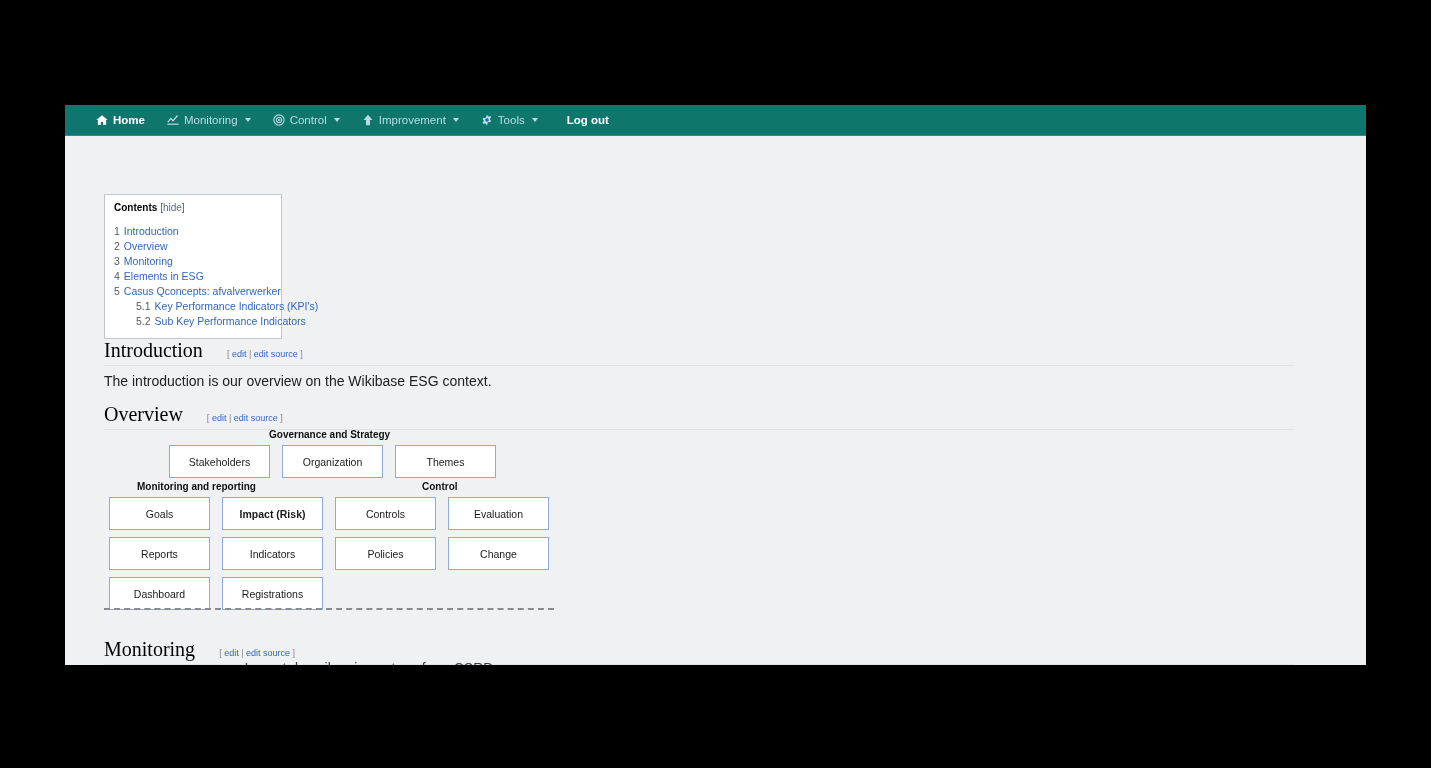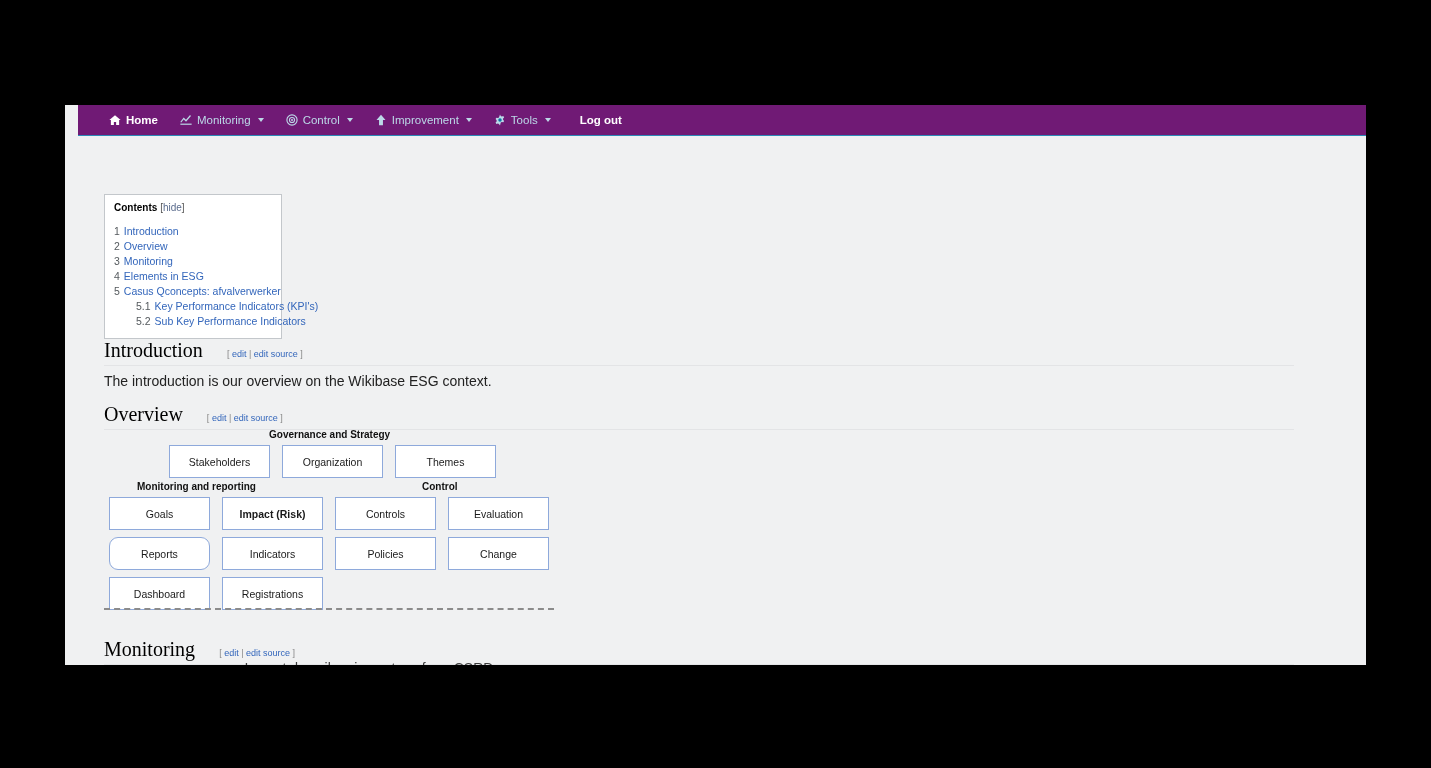--- a/index.html
+++ b/index.html
@@ -196,21 +196,21 @@
     color: #9a9a9a;
     font-size: 9px;
     line-height: 20px;
   }
 </style>
 </head>
 <body>
 
 <div id="page" style="background: rgb(240, 241, 242);">
 
-  <div id="navbar" style="background: #701a75; margin-left: 13px;">
+  <div id="navbar" style="background: #0f766e;">
 
     <div class="nav-item active-home">
       <span class="nav-icon">
         <svg viewBox="0 0 16 16" width="12" height="12">
             <path fill="#ffffff" d="M8 1.5 0.5 8h2V14.5h4V10.5h3V14.5h4V8h2z"></path>
           </svg>
       </span>
       <span>Home</span>
     </div>
 
@@ -322,21 +322,21 @@
       <div class="dgm-label" style="left: 33px; top: 52px;">Monitoring and reporting</div>
       <div class="dgm-label" style="left: 318px; top: 52px;">Control</div>
 
       <div class="dgm-box" style="left: 65px; top: 16px; width: 101px; border-color: rgb(142, 169, 219);">Stakeholders</div>
       <div class="dgm-box" style="left: 178px; top: 16px; width: 101px; border-color: rgb(142, 169, 219);">Organization</div>
       <div class="dgm-box" style="left: 291px; top: 16px; width: 101px; border-color: rgb(142, 169, 219);">Themes</div>
       <div class="dgm-box" style="left: 5px; top: 68px; width: 101px; border-color: rgb(142, 169, 219);">Goals</div>
       <div class="dgm-box" style="left: 118px; top: 68px; width: 101px; border-color: rgb(142, 169, 219); font-weight: bold;">Impact (Risk)</div>
       <div class="dgm-box" style="left: 231px; top: 68px; width: 101px; border-color: rgb(142, 169, 219);">Controls</div>
       <div class="dgm-box" style="left: 344px; top: 68px; width: 101px; border-color: rgb(142, 169, 219);">Evaluation</div>
-      <div class="dgm-box" style="left: 5px; top: 108px; width: 101px; border-color: rgb(142, 169, 219); border-radius: 9px;">Reports</div>
+      <div class="dgm-box" style="left: 5px; top: 108px; width: 101px; border-color: rgb(142, 169, 219);">Reports</div>
       <div class="dgm-box" style="left: 118px; top: 108px; width: 101px; border-color: rgb(142, 169, 219);">Indicators</div>
       <div class="dgm-box" style="left: 231px; top: 108px; width: 101px; border-color: rgb(142, 169, 219);">Policies</div>
       <div class="dgm-box" style="left: 344px; top: 108px; width: 101px; border-color: rgb(142, 169, 219);">Change</div>
       <div class="dgm-box" style="left: 5px; top: 148px; width: 101px; border-color: rgb(142, 169, 219);">Dashboard</div>
       <div class="dgm-box" style="left: 118px; top: 148px; width: 101px; border-color: rgb(142, 169, 219);">Registrations</div>
 
       <div id="dash-divider"></div>
     </div>
 
     <div class="section-head" style="top:502px;">

